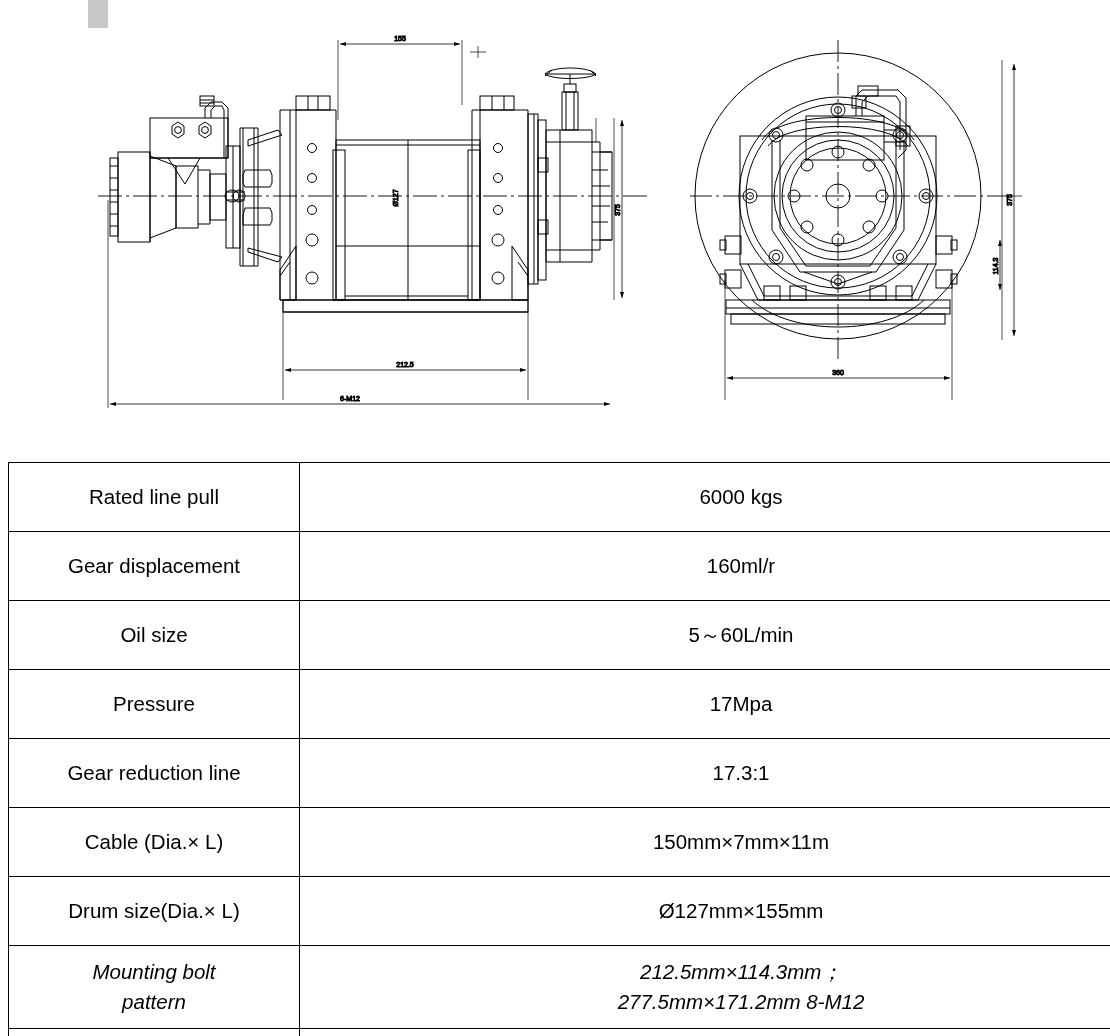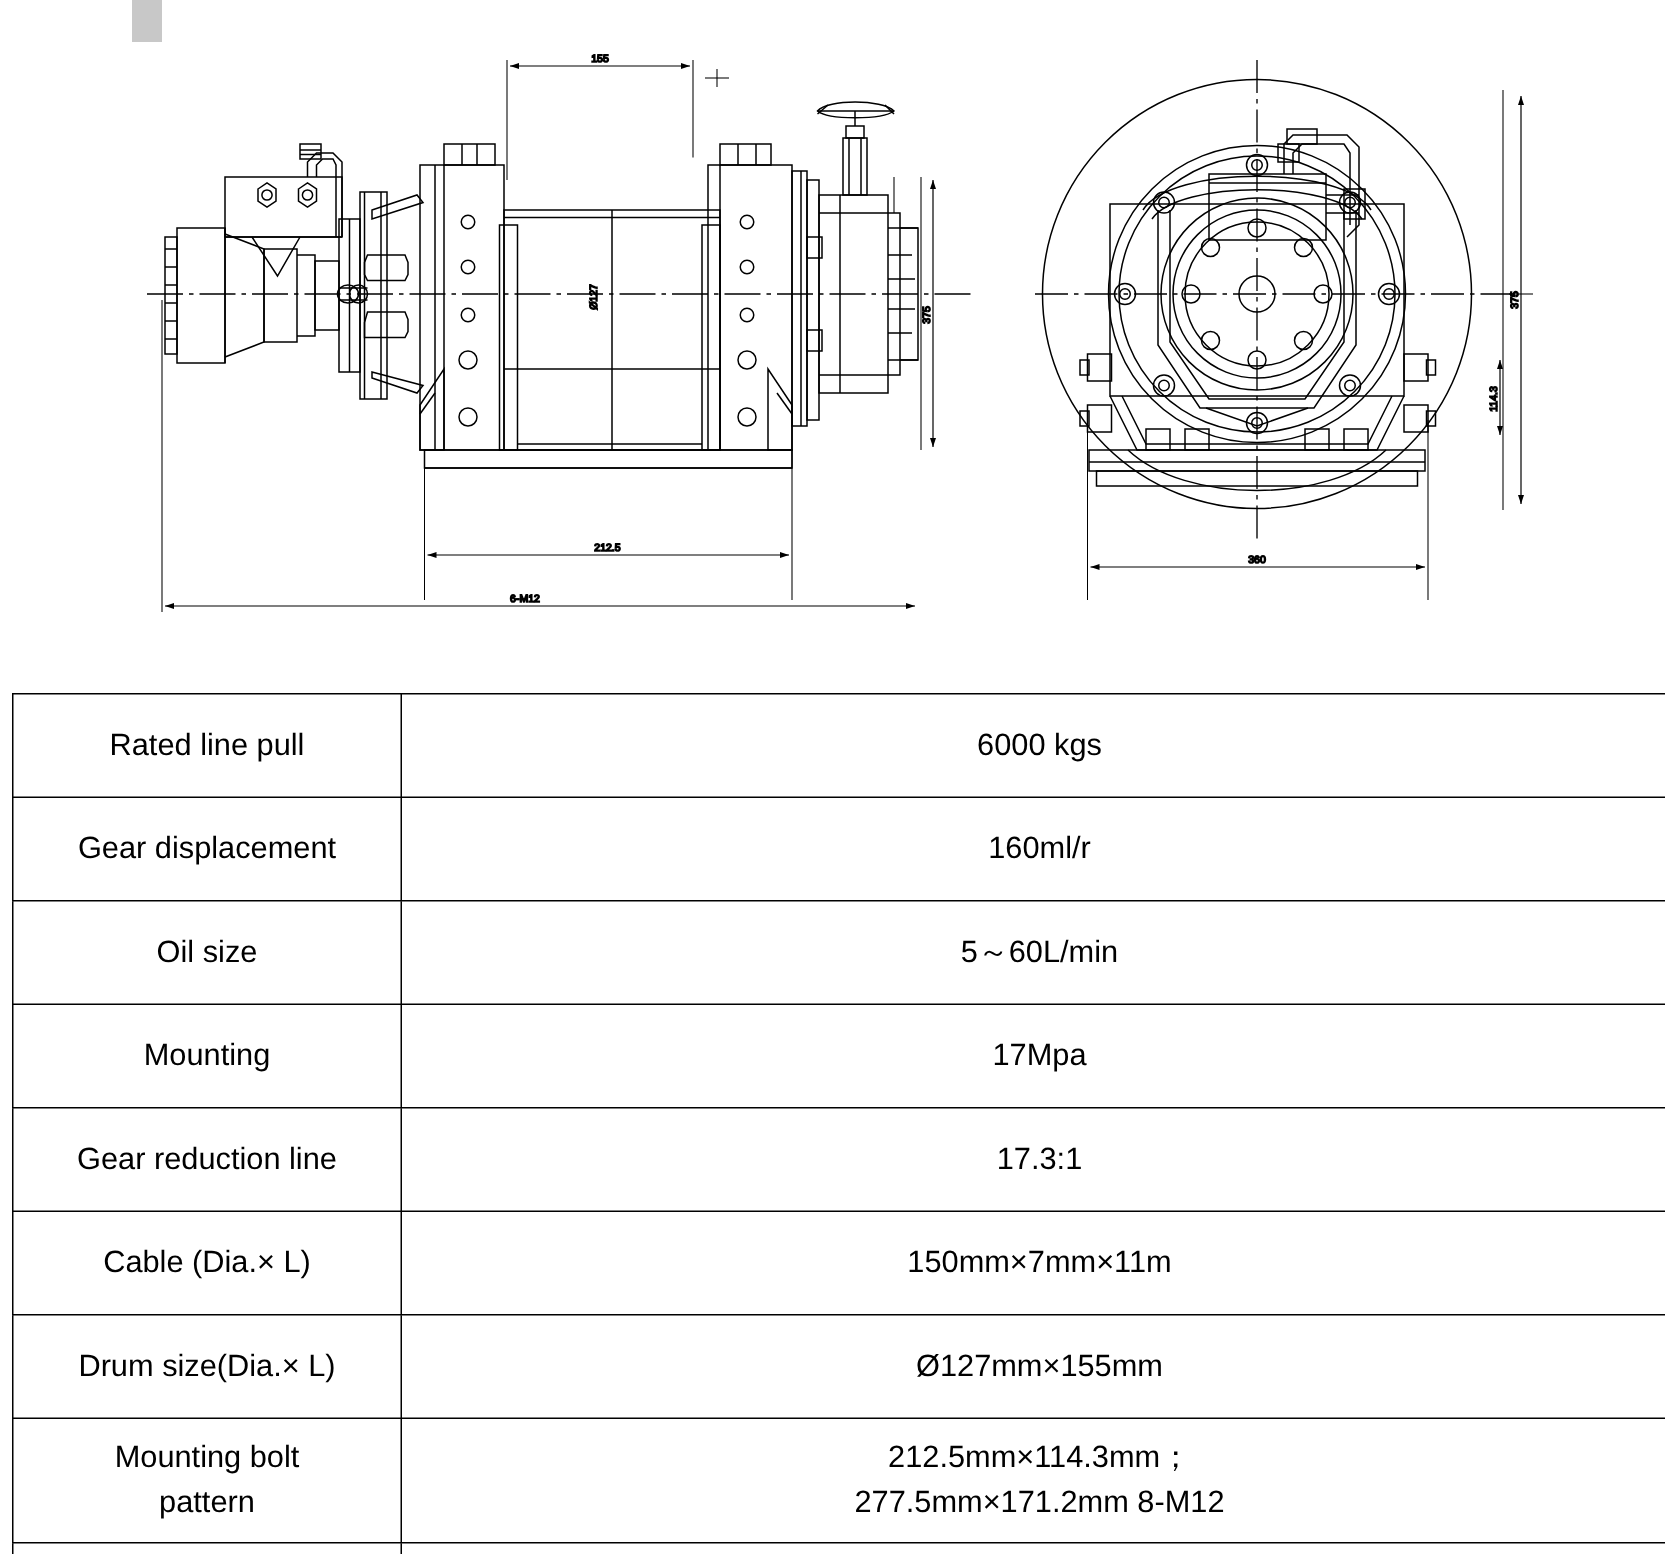--- a/index.html
+++ b/index.html
@@ -14,28 +14,28 @@
 
   
   #spec-table{
     position:absolute;left:8px;top:462px;width:1094px;
     border-collapse:collapse;table-layout:fixed;
   }
   #spec-table td{
     border:1px solid #000;
     text-align:center;vertical-align:middle;
     font-size:20.5px;line-height:1.45;
-    padding:4px 4px;
+    padding:4px 20px;
   }
   #spec-table td.label{width:250px;}
   #spec-table td.value{width:842px;}
   .r-tall{height:60px;}
   .r-two{height:74px;}
   .r-three{height:86px;}
-  .sub{display:block;}
+  .sub{display:block;font-style:italic;}
   .value-left{padding-left:60px;text-align:left;}
   .value-left2{padding-left:60px;text-align:left;}
 </style>
 </head>
 <body>
 
 <div id="drawing-area">
   <div id="grey-artifact"></div>
 
   <svg width="1110" height="440" viewBox="0 0 1110 440" style="position:absolute;left:0;top:0;">
@@ -374,21 +374,21 @@
     </tr>
     <tr>
       <td class="label r-tall">Gear displacement</td>
       <td class="value r-tall">160ml/r</td>
     </tr>
     <tr>
       <td class="label r-tall">Oil size</td>
       <td class="value r-tall">5～60L/min</td>
     </tr>
     <tr>
-      <td class="label r-tall">Mounting</td>
+      <td class="label r-tall">Pressure</td>
       <td class="value r-tall">17Mpa</td>
     </tr>
     <tr>
       <td class="label r-tall">Gear reduction line</td>
       <td class="value r-tall">17.3:1</td>
     </tr>
     <tr>
       <td class="label r-tall">Cable (Dia.× L)</td>
       <td class="value r-tall">150mm×7mm×11m</td>
     </tr>

